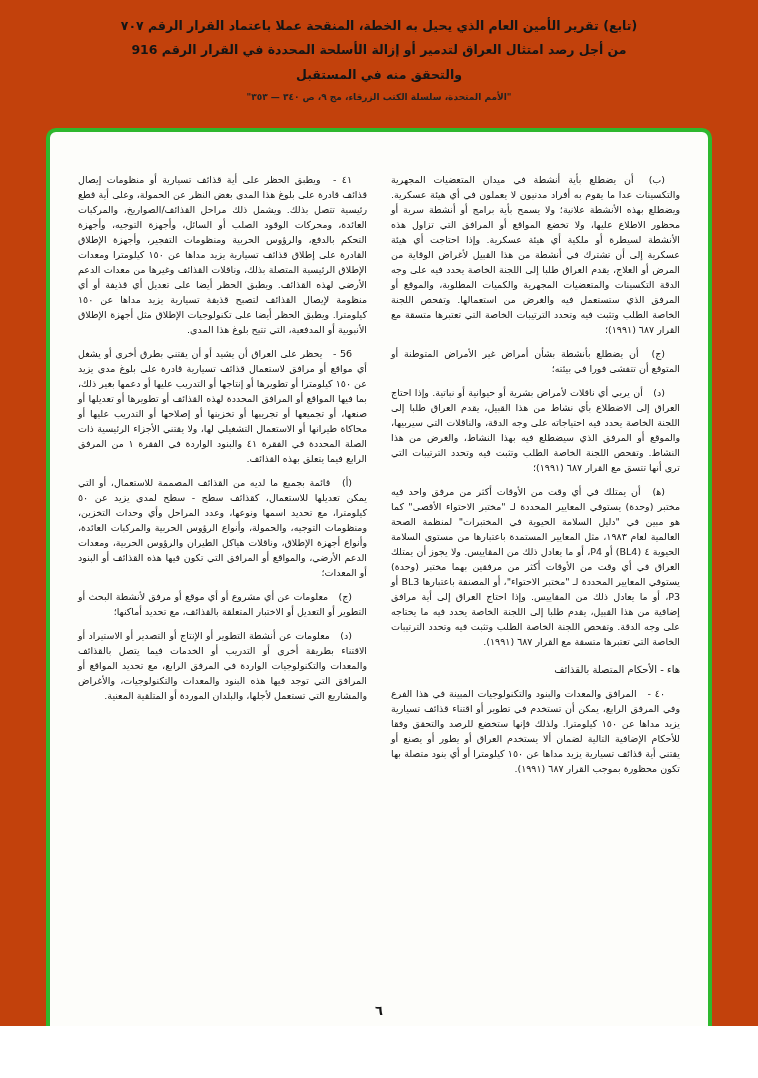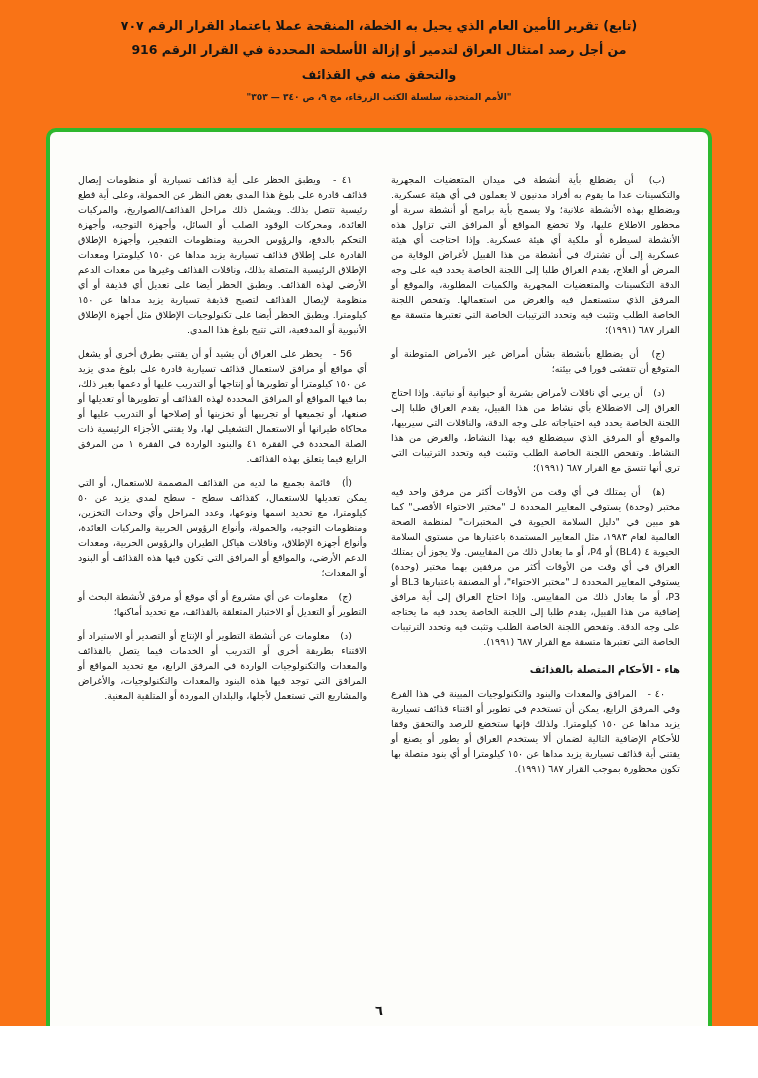--- a/index.html
+++ b/index.html
@@ -4,21 +4,21 @@
 <style>
   html, body {
     margin: 0;
     padding: 0;
     background: #ffffff;
   }
   .page {
     position: relative;
     width: 758px;
     height: 1026px;
-    background: #f97316;
+    background: #c2410c;
     font-family: "DejaVu Sans", sans-serif;
     direction: rtl;
     color: #151515;
     overflow: hidden;
   }
   .doc-header {
     padding-top: 14px;
     text-align: center;
   }
   .h-line {
@@ -58,21 +58,21 @@
   }
   .para {
     margin: 0 0 9px 0;
     text-indent: 15px;
   }
   .para .marker {
     margin-left: 7px;
     white-space: nowrap;
   }
   .section-heading {
-    font-weight: bold;
+    font-weight: normal;
     font-size: 10px;
     margin: 13px 0 9px 0;
     text-indent: 0;
   }
   .page-num {
     position: absolute;
     bottom: 8px;
     left: 0;
     right: 0;
     text-align: center;
@@ -81,21 +81,21 @@
   }
 </style>
 </head>
 <body>
 
 <div class="page">
 
   <div class="doc-header">
     <div class="h-line">(تابع) تقرير الأمين العام الذي يحيل به الخطة، المنقحة عملا باعتماد القرار الرقم ٧٠٧</div>
     <div class="h-line">من أجل رصد امتثال العراق لتدمير أو إزالة الأسلحة المحددة في القرار الرقم 916</div>
-    <div class="h-line">والتحقق منه في القذائف</div>
+    <div class="h-line">والتحقق منه في المستقبل</div>
     <div class="h-source">"الأمم المتحدة، سلسلة الكتب الزرقاء، مج ٩، ص ٣٤٠ — ٣٥٣"</div>
   </div>
 
   <div class="content-box">
     <div class="columns">
 
       <div class="col">
 
         <p class="para">
           <span class="marker">(ب)</span>

